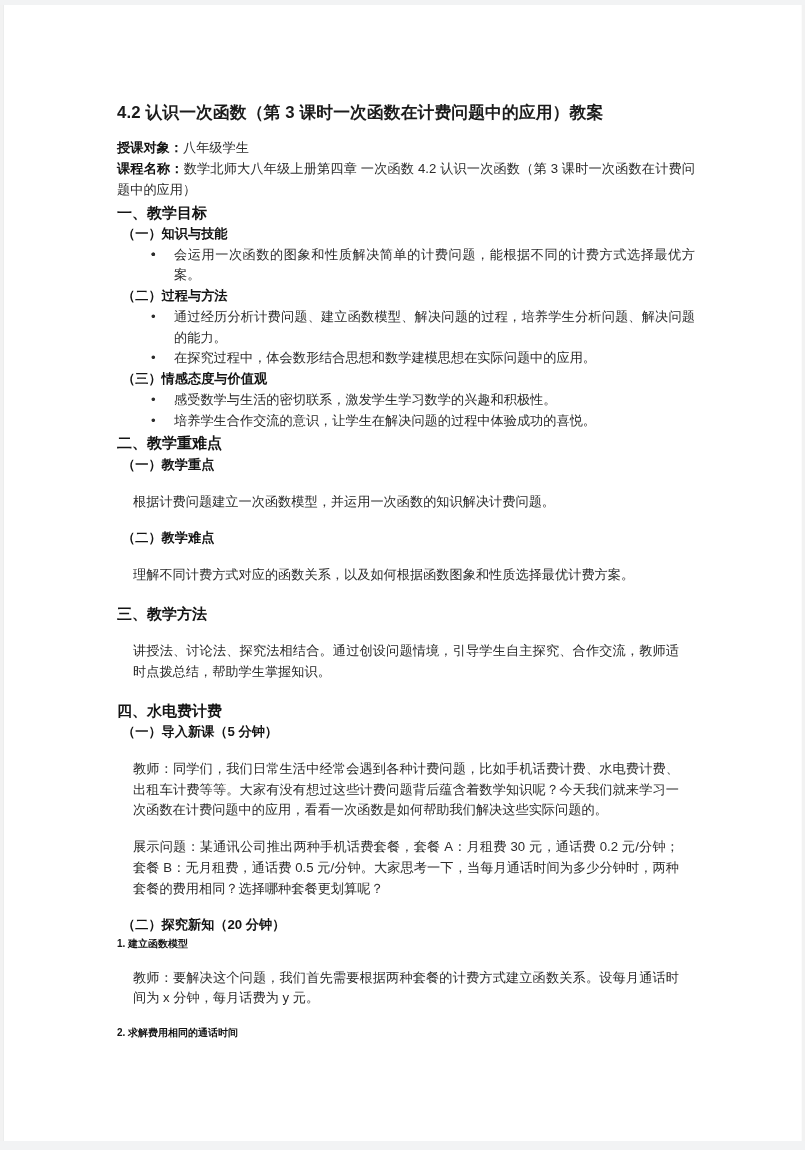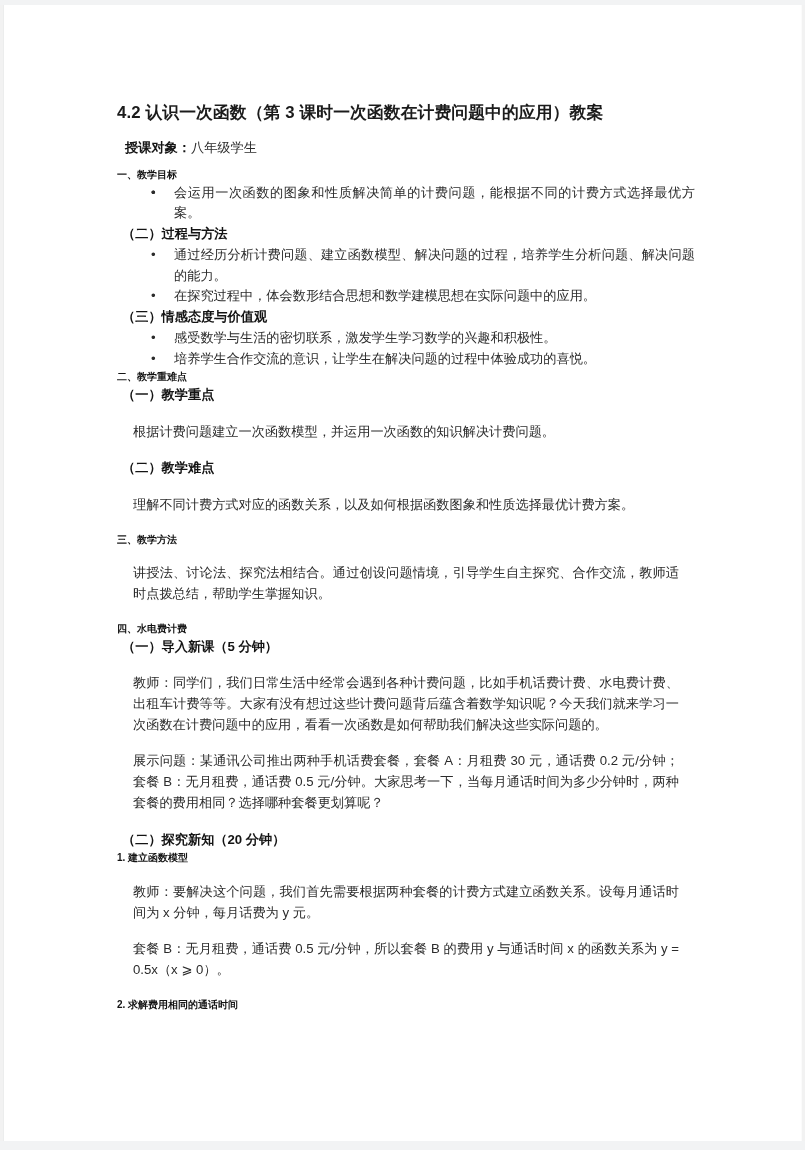--- a/index.html
+++ b/index.html
@@ -44,30 +44,30 @@
     color: #1b1b1b;
     letter-spacing: 0.1px;
     line-height: 1.45;
     margin: 0 0 13px 0;
     text-align: left;
   }
   .line {
     font-size: 13.2px;
     color: #2b2b2b;
     line-height: 1.57;
-    margin: 8px;
+    margin: 0;
     text-align: justify;
     text-justify: inter-ideograph;
   }
   .lbl {
     font-weight: bold;
     color: #141414;
   }
   .sec-h1 {
-    font-size: 10px;
+    font-size: 15px;
     font-weight: bold;
     color: #141414;
     line-height: 1.57;
     margin: 0;
   }
   .sec-h2 {
     font-size: 13.2px;
     font-weight: bold;
     color: #141414;
     line-height: 1.57;
@@ -136,23 +136,25 @@
   <div class="topband"></div>
   <div class="bottomband"></div>
 
   <div class="page">
     <div class="content">
 
       <h1 class="doc-title">4.2 认识一次函数（第 3 课时一次函数在计费问题中的应用）教案</h1>
 
       <p class="line"><span class="lbl">授课对象：</span><span>八年级学生</span></p>
 
+      <p class="line"><span class="lbl">课程名称：</span><span>数学北师大八年级上册第四章  一次函数 4.2 认识一次函数（第 3 课时一次函数在计费问题中的应用）</span></p>
 
       <p class="sec-h1">一、教学目标</p>
 
+      <p class="sec-h2">（一）知识与技能</p>
       <ul class="bullets">
         <li><span class="dot">•</span></li>
         <li><span class="dot">•</span><span>会运用一次函数的图象和性质解决简单的计费问题，能根据不同的计费方式选择最优方案。</span></li>
       </ul>
 
       <p class="sec-h2">（二）过程与方法</p>
       <ul class="bullets">
         <li><span class="dot">•</span><span>通过经历分析计费问题、建立函数模型、解决问题的过程，培养学生分析问题、解决问题的能力。</span></li>
         <li><span class="dot">•</span><span>在探究过程中，体会数形结合思想和数学建模思想在实际问题中的应用。</span></li>
       </ul>
@@ -177,19 +179,18 @@
       <p class="sec-h1">四、水电费计费</p>
 
       <p class="sec-h2">（一）导入新课（5 分钟）</p>
       <p class="para">教师：同学们，我们日常生活中经常会遇到各种计费问题，比如手机话费计费、水电费计费、出租车计费等等。大家有没有想过这些计费问题背后蕴含着数学知识呢？今天我们就来学习一次函数在计费问题中的应用，看看一次函数是如何帮助我们解决这些实际问题的。</p>
       <p class="para">展示问题：某通讯公司推出两种手机话费套餐，套餐 A：月租费 30 元，通话费 0.2 元/分钟；套餐 B：无月租费，通话费 0.5 元/分钟。大家思考一下，当每月通话时间为多少分钟时，两种套餐的费用相同？选择哪种套餐更划算呢？</p>
 
       <p class="sec-h2">（二）探究新知（20 分钟）</p>
 
       <p class="sec-h3">1. 建立函数模型</p>
       <p class="para">教师：要解决这个问题，我们首先需要根据两种套餐的计费方式建立函数关系。设每月通话时间为 x 分钟，每月话费为 y 元。</p>
-      <p class="para">套餐 B：无月租费，通话费 0.5 元/分钟，所以套餐 B 的费用 y 与通话时间 x 的函数关系为 y = 0.5x（x ⩾ 0）。</p>
 
       <p class="sec-h3">2. 求解费用相同的通话时间</p>
 
     </div>
   </div>
 </div>
 
 </body></html>

